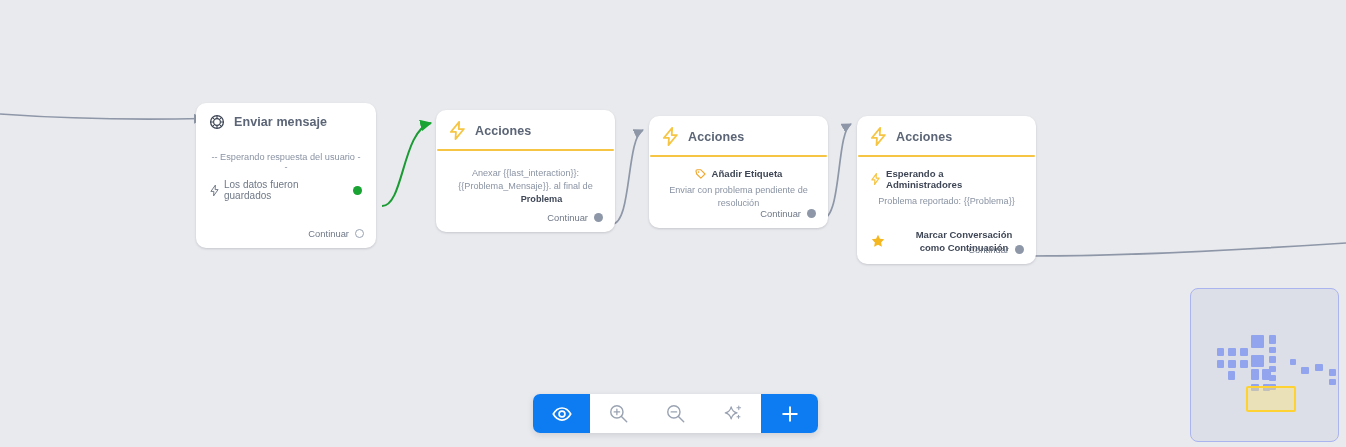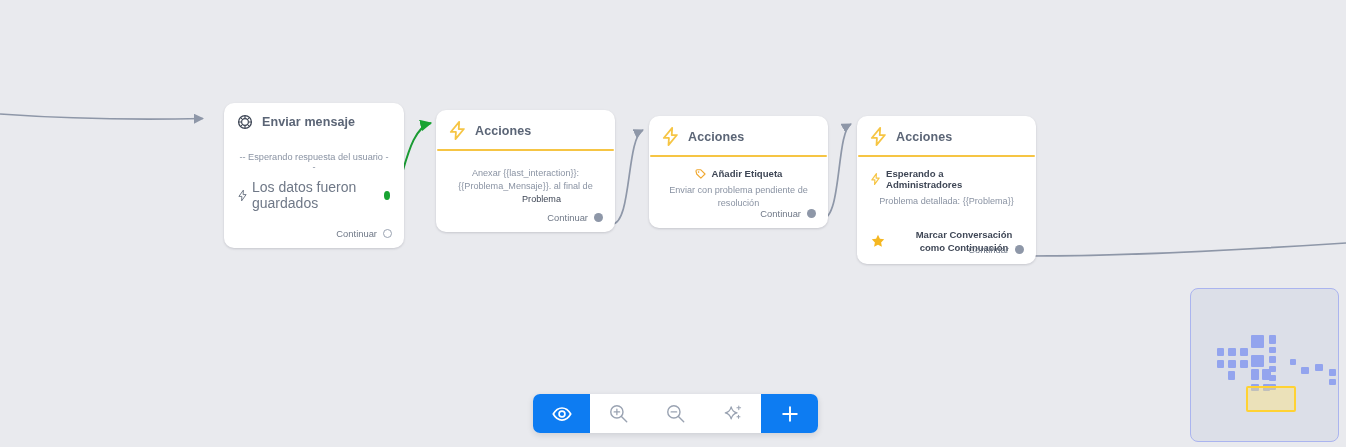--- a/index.html
+++ b/index.html
@@ -31,39 +31,39 @@
   
   .bubble{
     background:#e4e6eb;border-radius:8px;color:#8a93a3;
     font-size:9.4px;line-height:14px;padding:8px 10px 9px 10px;
   }
   .await{
     text-align:center;color:#8a93a3;font-size:9.2px;margin-top:9px;
   }
   .saved-row{
     display:flex;align-items:center;justify-content:flex-end;gap:5px;
-    margin-top:7px;color:#6f7887;font-size:14px;
+    margin-top:7px;color:#6f7887;font-size:10px;
   }
   .cont-row{
     display:flex;align-items:center;justify-content:flex-end;gap:6px;
     font-size:9.4px;color:#6f7887;
   }
   .dot{width:9px;height:9px;border-radius:50%;display:inline-block;}
   .dot-green{background:#18a332;}
   .dot-gray{background:#8e97a8;}
   .dot-hollow{width:9px;height:9px;border-radius:50%;border:1.4px solid #9aa3b2;box-sizing:border-box;display:inline-block;background:#fff;}
 
   .act-title{
     display:flex;align-items:center;justify-content:center;gap:6px;
     font-size:9.6px;font-weight:700;color:#3f4756;
   }
   .act-sub{
     text-align:center;font-size:9.1px;line-height:13px;color:#8a93a3;margin-top:5px;
   }
-  .act-sub b{color:#3f4756;font-weight:400;margin-left:32px;}
+  .act-sub b{color:#3f4756;font-weight:700;margin-left:32px;}
   .act-row2{
     display:flex;align-items:center;gap:21px;margin-top:20px;
   }
   .act-row2 .txt{
     flex:1;text-align:center;font-size:9.5px;font-weight:700;color:#3f4756;line-height:13px;
   }
 
   
   .toolbar{
     position:absolute;left:533px;top:394px;height:39px;width:285px;
@@ -104,21 +104,21 @@
 
     <path d="M382,206 C404,206 402,130 431,123" fill="none" stroke="#1a9b33" stroke-width="2" marker-end="url(#arrG)"></path>
 
     <path d="M612,224 C632,224 626,138 643,130" fill="none" stroke="#8e97a8" stroke-width="1.7" marker-end="url(#arrA)"></path>
 
     <path d="M822,219 C842,219 836,132 851,124" fill="none" stroke="#8e97a8" stroke-width="1.7" marker-end="url(#arrA)"></path>
 
     <path d="M1031,256 C1130,256 1240,250 1346,243" fill="none" stroke="#8e97a8" stroke-width="1.7"></path>
   </svg>
 
-  <div class="node" style="left:224px;top:103px;width:180px;height:145px;">
+  <div class="node" style="left:196px;top:103px;width:180px;height:145px;">
     <div class="node-head">
       <span style="display:inline-flex;">
         <svg width="16" height="16" viewBox="0 0 20 20">
           <circle cx="10" cy="10" r="8" fill="none" stroke="#3f4756" stroke-width="1.6"></circle>
           <circle cx="10" cy="10" r="4.2" fill="none" stroke="#3f4756" stroke-width="1.4"></circle>
           <path d="M10 2.2 L10 5.8 M10 14.2 L10 17.8 M2.2 10 L5.8 10 M14.2 10 L17.8 10" stroke="#3f4756" stroke-width="1.5"></path>
           <path d="M4.6 4.6 L7.1 7.1 M12.9 12.9 L15.4 15.4 M15.4 4.6 L12.9 7.1 M7.1 12.9 L4.6 15.4" stroke="#3f4756" stroke-width="1.2"></path>
         </svg>
       </span>
       <span class="node-title">Enviar mensaje</span>
@@ -200,21 +200,21 @@
     <div class="divider"></div>
     <div class="node-body">
       <div class="act-title">
         <span style="display:inline-flex;">
           <svg width="9" height="12" viewBox="0 0 10 12">
               <path d="M6 0 L1 7 H4.3 L4 12 L9 5 H5.7 Z" fill="none" stroke="#f6c544" stroke-width="1.3" stroke-linejoin="round"></path>
             </svg>
         </span>
         <span>Esperando a Administradores</span>
       </div>
-      <div class="act-sub">Problema detallada: {{Problema}}</div>
+      <div class="act-sub">Problema reportado: {{Problema}}</div>
       <div class="act-row2">
         <span style="display:inline-flex;">
           <svg width="14" height="14" viewBox="0 0 14 14">
               <path d="M7 0.7 L8.9 4.7 L13.2 5.3 L10.1 8.4 L10.9 12.8 L7 10.7 L3.1 12.8 L3.9 8.4 L0.8 5.3 L5.1 4.7 Z" fill="#f5b721"></path>
             </svg>
         </span>
         <span class="txt">Marcar Conversación como Continuación</span>
       </div>
     </div>
     <div class="cont-row" style="position:absolute;right:12px;bottom:9px;">

